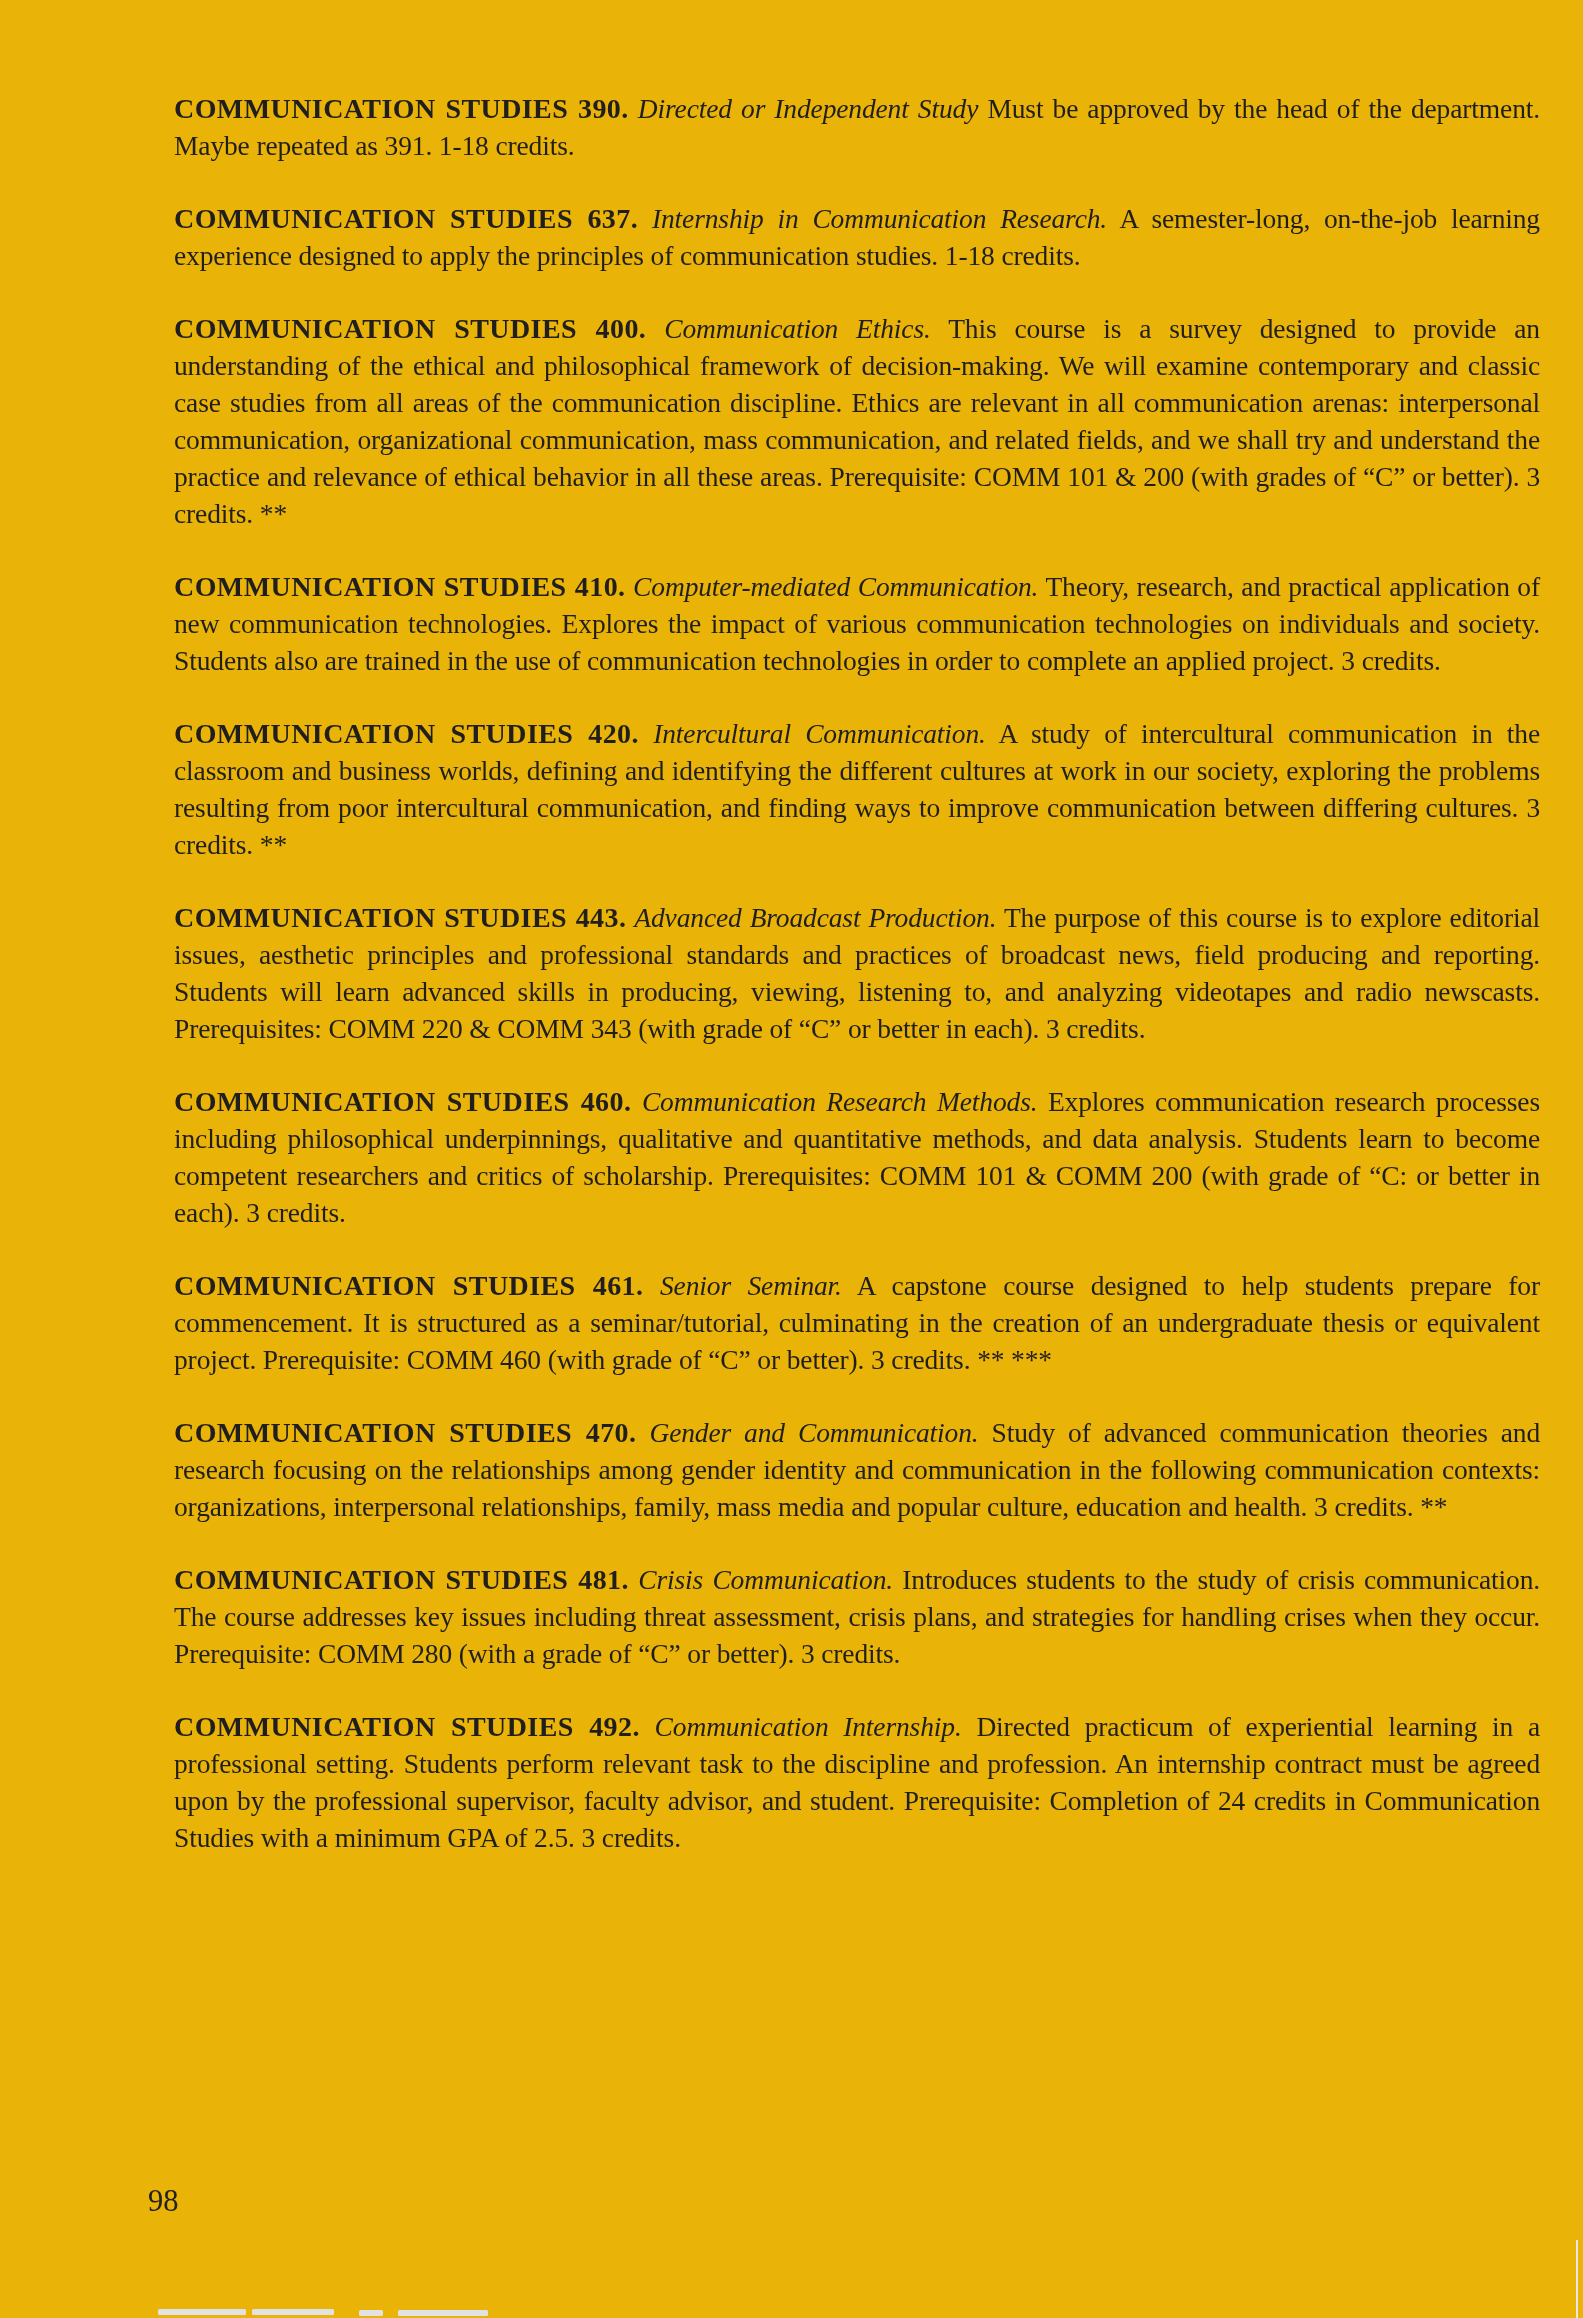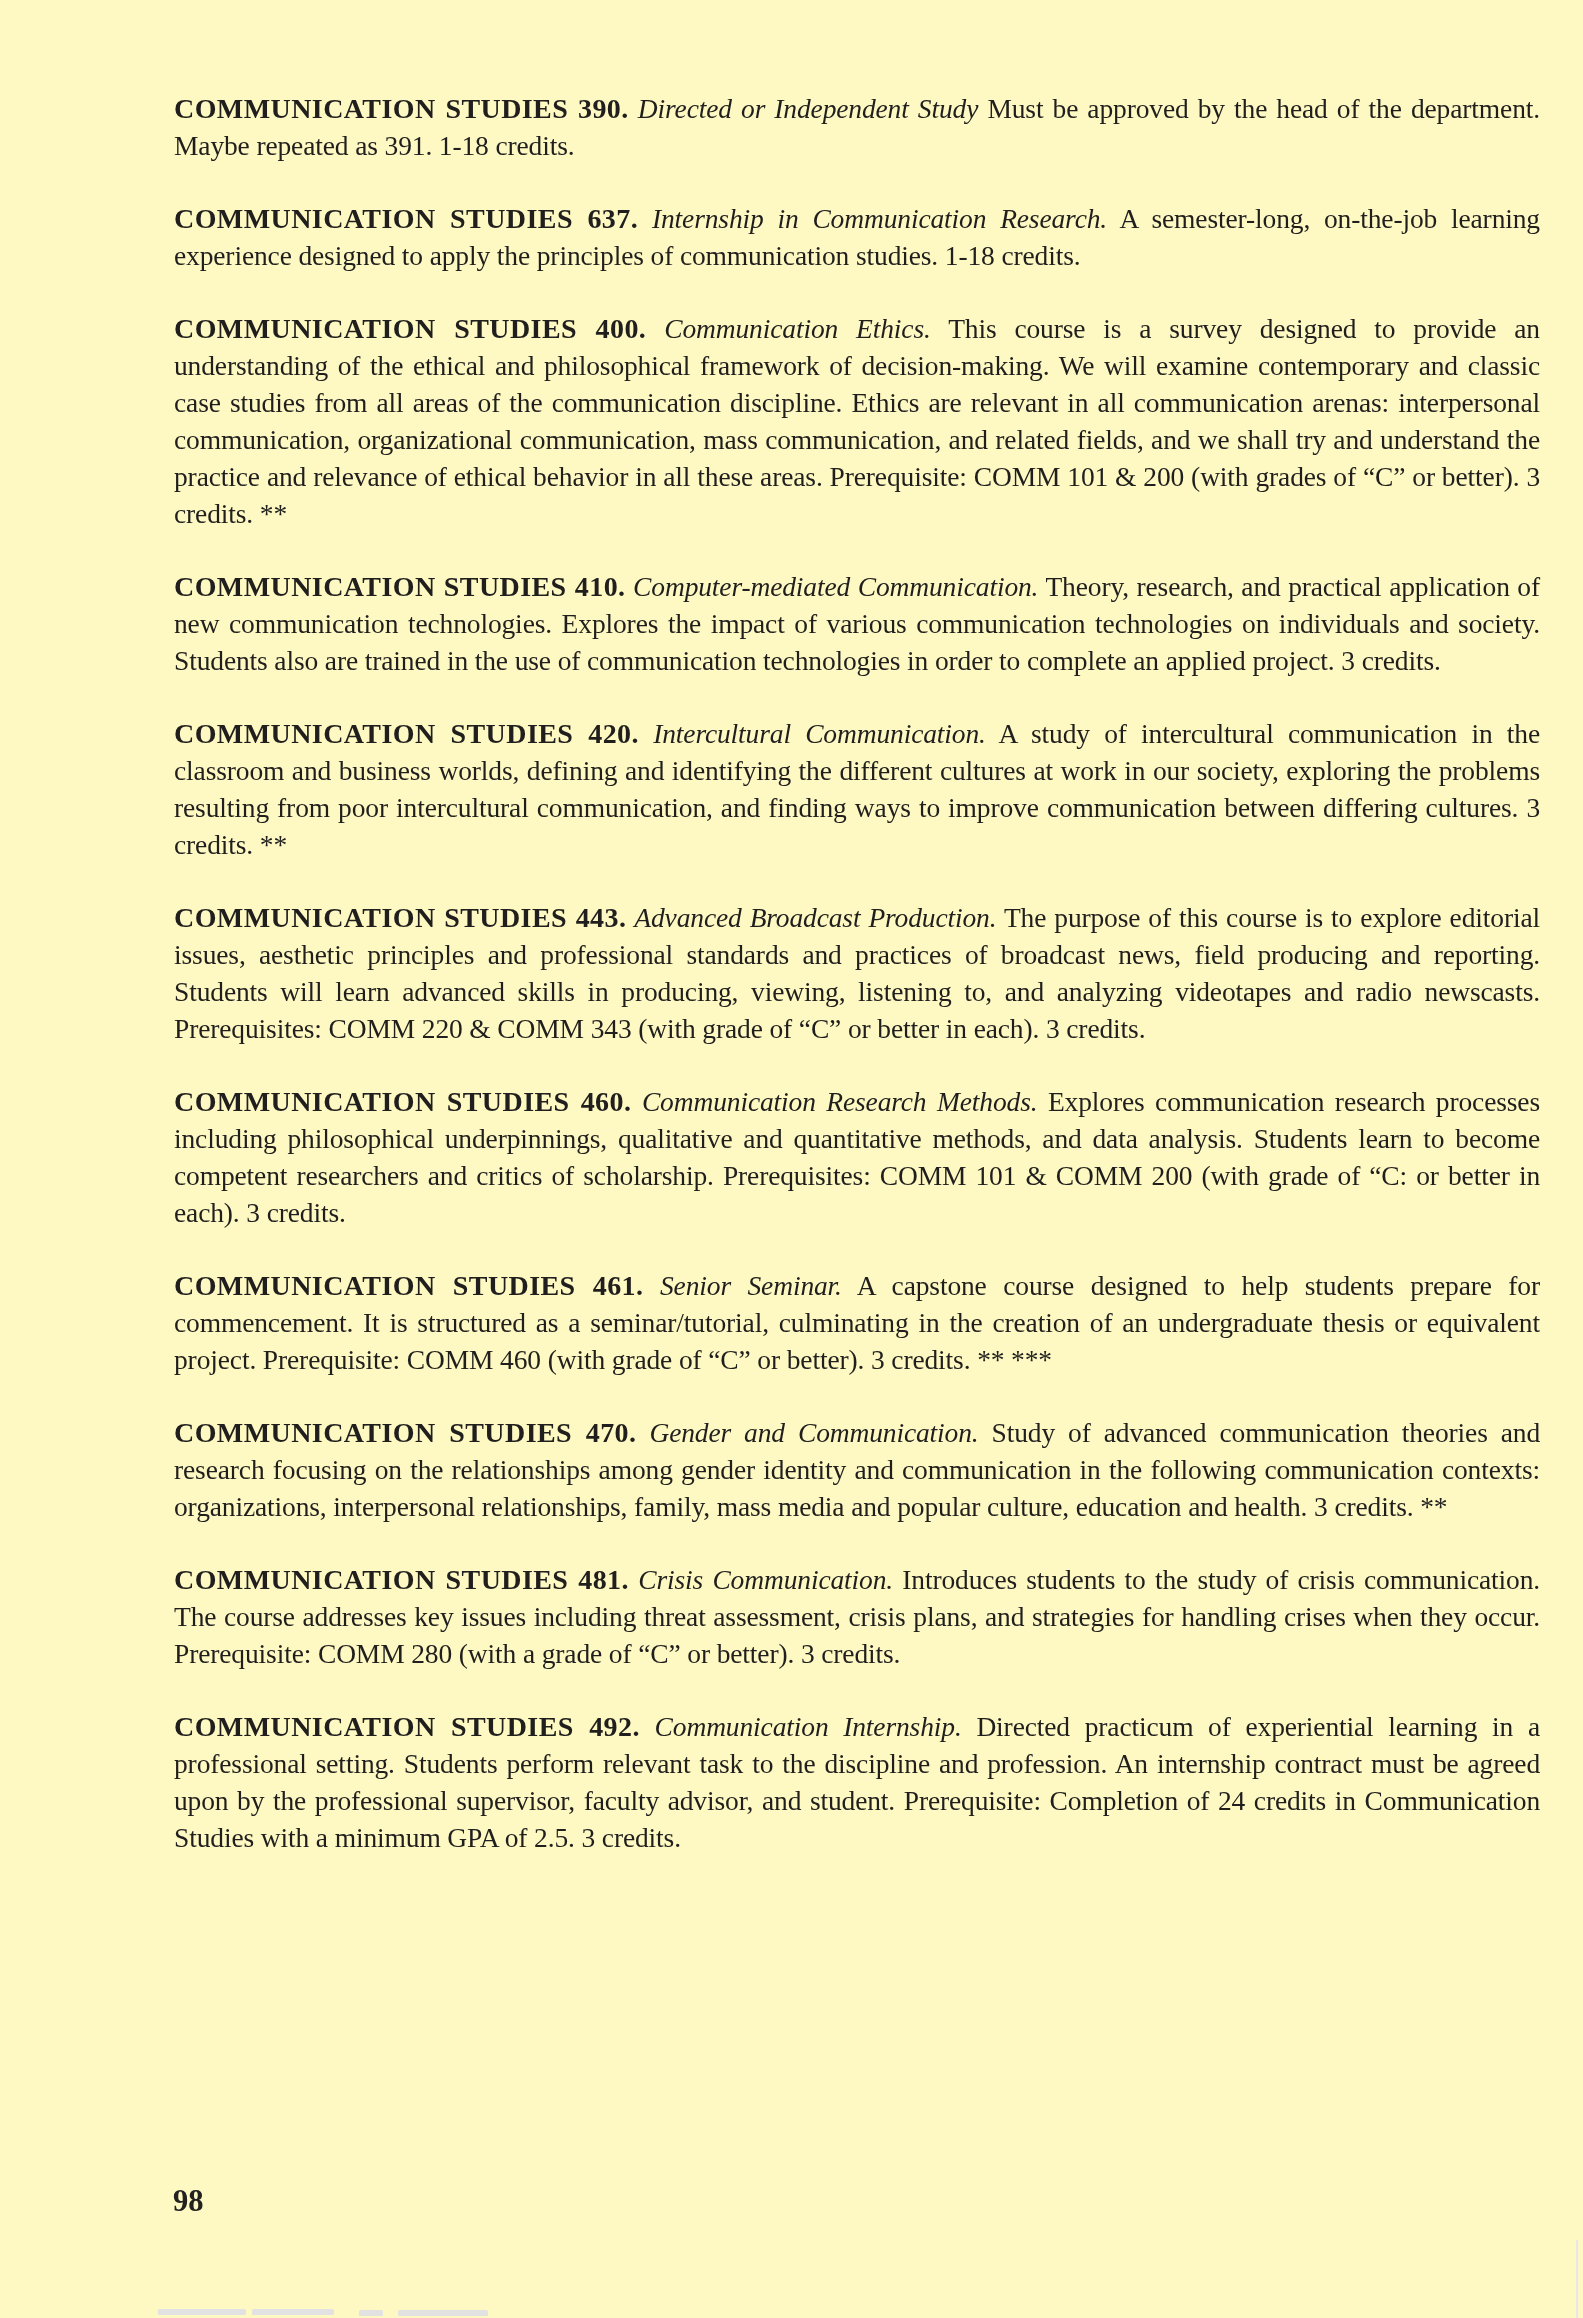--- a/index.html
+++ b/index.html
@@ -1,20 +1,20 @@
 <!DOCTYPE html>
 <html lang="en" style="font-size:12.2px"><head>
 <meta charset="utf-8">
 <style>
   html, body { margin: 0; padding: 0; background: #ffffff; }
   .page {
     position: relative;
     width: 1584px;
     height: 2319px;
-    background: #fef9c3;
+    background: #eab308;
     overflow: hidden;
     font-family: "Liberation Serif", "DejaVu Serif", serif;
     color: #201f1d;
   }
   .content {
     position: absolute;
     left: 174px;
     top: 90px;
     width: 1366px;
   }
@@ -28,25 +28,24 @@
     -webkit-hyphens: auto;
   }
   .course-head {
     font-weight: 600;
     font-size: 28px;
     letter-spacing: 0.015em;
   }
   .course-title { font-style: italic; }
   .page-number {
     position: absolute;
-    left: 173px;
+    left: 148px;
     top: 2184px;
     font-size: 30.5px;
     color: #232220;
-    font-weight: bold;
   }
   .scan-artifact {
     position: absolute;
     height: 6.1px;
     background: #e2e2e2;
     border-radius: 1.5px;
   }
   .artifact-1 { left: 158px;  top: 2309px; width: 88px; }
   .artifact-2 { left: 252px;  top: 2309px; width: 82px; }
   .artifact-3 { left: 359px;  top: 2310px; width: 24px;  }

